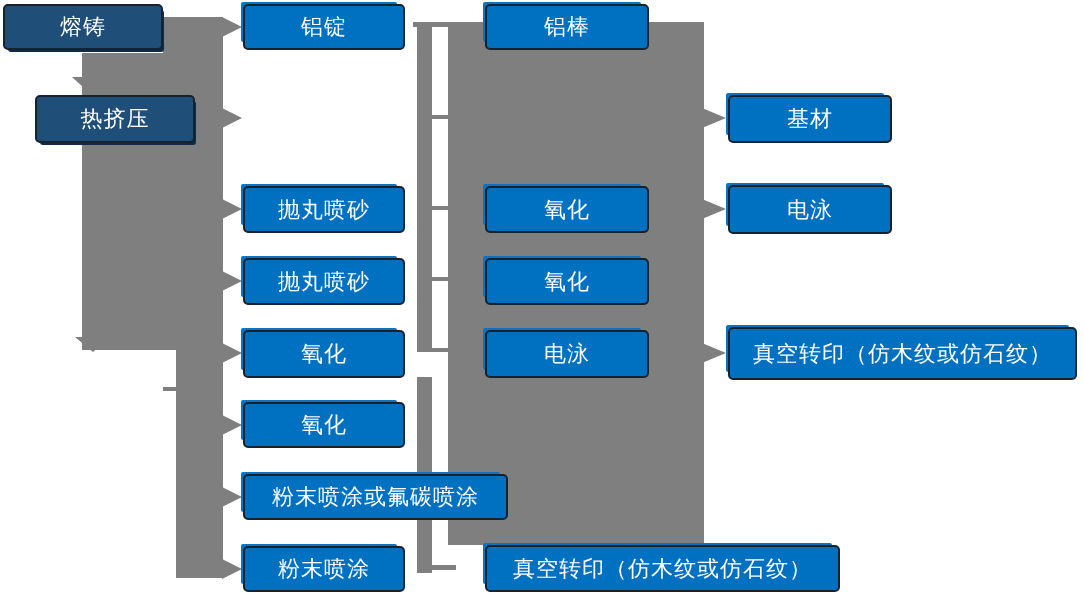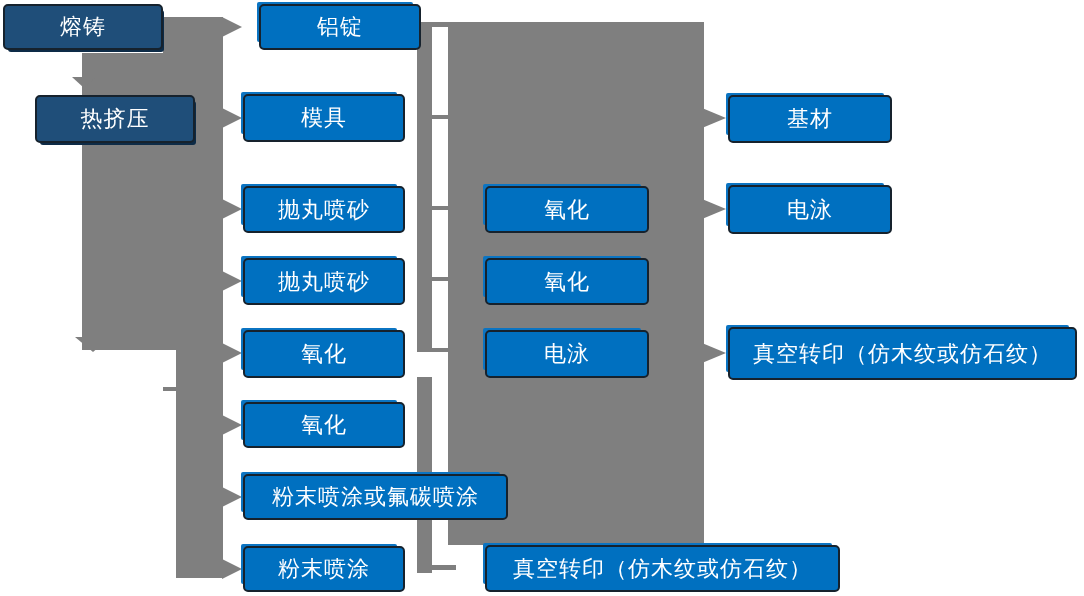--- a/index.html
+++ b/index.html
@@ -61,21 +61,21 @@
     letter-spacing:1px;
     white-space:nowrap;
   }
   .node.bright{background:var(--primary);box-shadow:-5px -5px 0 -3px var(--primary-edge);}
   .node.dark  {background:var(--dark);   box-shadow:3px 4px 0 -2px var(--dark-edge);}
   
   .n0 {left:3px;  top:4px;   width:160px; height:46px;}
   .n1 {left:3px;  top:95px;  width:160px; height:48px;margin-left:32px;}
   .n2 {left:3px;  top:366px; width:160px; height:47px;}
   
-  .n3 {left:243px; top:4px;   width:162px; height:46px;margin-left:16px;}
+  .n3 {left:243px; top:4px;   width:162px; height:46px;}
   .n4 {left:243px; top:94px;  width:162px; height:48px;}
   .n5 {left:243px; top:186px; width:162px; height:47px;}
   .n6 {left:243px; top:258px; width:162px; height:47px;}
   .n7 {left:243px; top:330px; width:162px; height:48px;}
   .n8 {left:243px; top:402px; width:162px; height:46px;}
   .n9 {left:243px; top:474px; width:265px; height:46px;}
   .n10{left:243px; top:546px; width:162px; height:46px;}
   
   .n11{left:485px; top:4px;   width:164px; height:46px;}
   .n12{left:485px; top:94px;  width:164px; height:48px;}
@@ -121,28 +121,28 @@
   <div class="arr right big a-c4-r3"></div>
   <div class="arr right big a-c4-r5"></div>
 
   <div class="arr down a-down-1"></div>
   <div class="arr down big a-down-2"></div>
 
   <div class="node dark n0">熔铸</div>
   <div class="node dark n1">热挤压</div>
 
   <div class="node bright n3">铝锭</div>
-  <div class="node bright n4">模具</div>
   <div class="node bright n5">抛丸喷砂</div>
   <div class="node bright n6">抛丸喷砂</div>
   <div class="node bright n7">氧化</div>
   <div class="node bright n8">氧化</div>
   <div class="node bright n9">粉末喷涂或氟碳喷涂</div>
   <div class="node bright n10">粉末喷涂</div>
 
+  <div class="node bright n11">铝棒</div>
   <div class="node bright n13">氧化</div>
   <div class="node bright n14">氧化</div>
   <div class="node bright n15">电泳</div>
   <div class="node bright n16">真空转印（仿木纹或仿石纹）</div>
 
   <div class="node bright n17">基材</div>
   <div class="node bright n18">电泳</div>
   <div class="node bright n19">真空转印（仿木纹或仿石纹）</div>
 
 </div>

